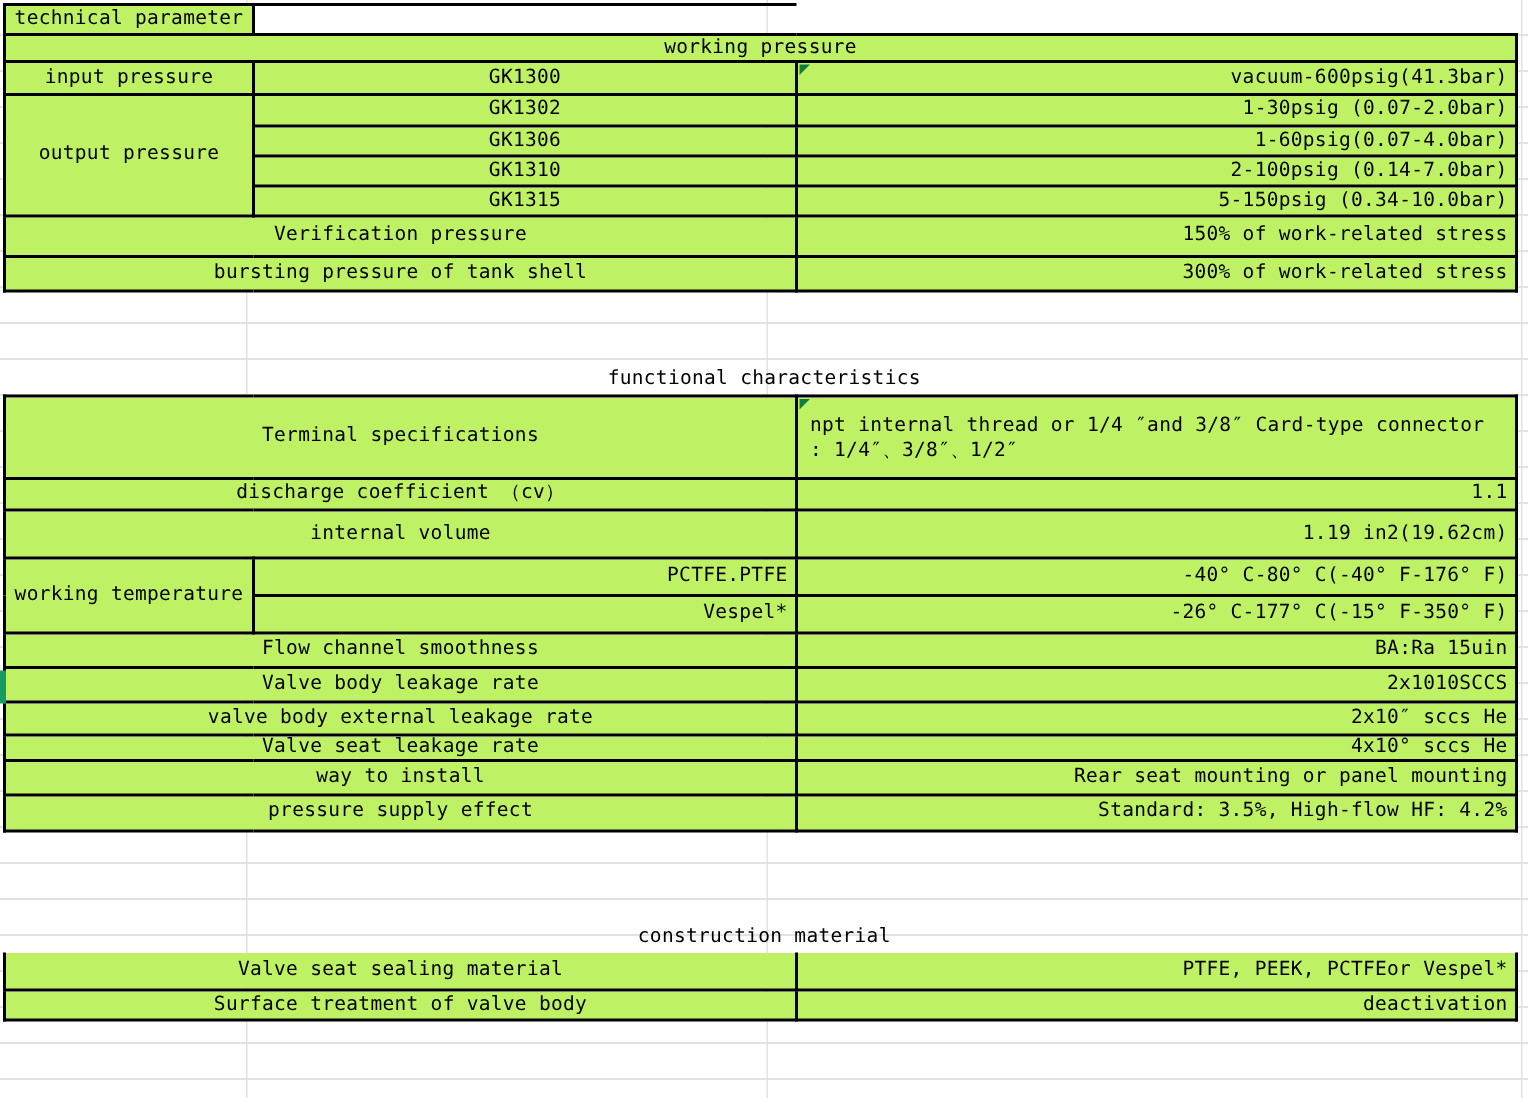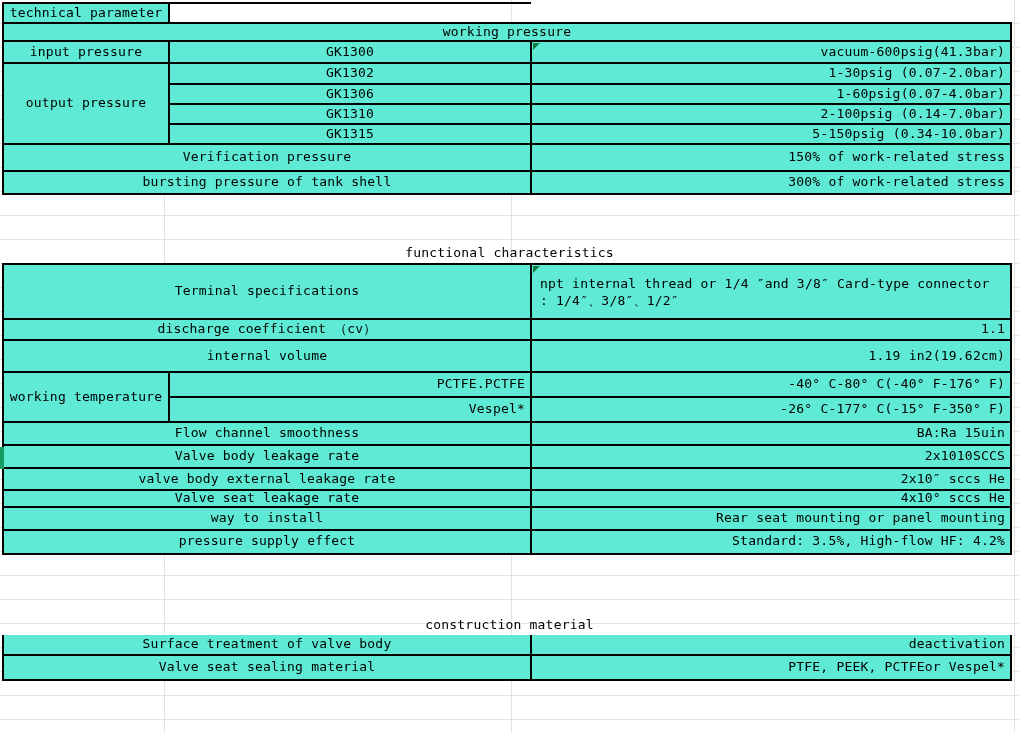--- a/index.html
+++ b/index.html
@@ -12,21 +12,21 @@
   .bg-grid{
     position:absolute;left:0;top:0;width:1019px;height:732px;z-index:0;
     background:repeating-linear-gradient(to bottom,transparent 0px,transparent 23px,#e2e2e2 23px,#e2e2e2 24px);
   }
   .vgrid{position:absolute;top:0;width:1px;height:732px;background:#e2e2e2;z-index:0;}
   
   table.sec{
     position:absolute;border-collapse:collapse;table-layout:fixed;z-index:1;
     width:1008px;
   }
-  td{padding:0;vertical-align:middle;background:#5eead4;line-height:1.15;overflow:hidden;white-space:nowrap;}
+  td{padding:0;vertical-align:middle;background:#bef264;line-height:1.15;overflow:hidden;white-space:nowrap;}
   td.nobg{background:transparent;}
   .bt{border-top:2px solid #000;} .bb{border-bottom:2px solid #000;}
   .bl{border-left:2px solid #000;} .br{border-right:2px solid #000;}
   .c{text-align:center;} .r{text-align:right;padding-right:5px;} .l{text-align:left;padding-left:8px;}
   .wrapcell{white-space:normal;line-height:17px;margin-top:42px;}
   .sec-header{position:absolute;left:0;width:1019px;text-align:center;z-index:1;background:transparent;}
   
   .err-tri{
     position:absolute;width:0;height:0;z-index:2;
     border-top:7px solid #107c41;border-right:7px solid transparent;
@@ -108,21 +108,21 @@
   <tr style="height:21px">
     <td colspan="2" class="bl br bb c">discharge coefficient （cv）</td>
     <td class="br bb r">1.1</td>
   </tr>
   <tr style="height:32px">
     <td colspan="2" class="bl br bb c">internal volume</td>
     <td class="br bb r">1.19 in2(19.62cm)</td>
   </tr>
   <tr style="height:25px">
     <td rowspan="2" class="bl br bb c">working temperature</td>
-    <td class="br bb r">PCTFE.PCTFE</td>
+    <td class="br bb r">PCTFE.PTFE</td>
     <td class="br bb r">-40° C-80° C(-40° F-176° F)</td>
   </tr>
   <tr style="height:25px">
     <td class="br bb r">Vespel*</td>
     <td class="br bb r">-26° C-177° C(-15° F-350° F)</td>
   </tr>
   <tr style="height:23px">
     <td colspan="2" class="bl br bb c">Flow channel smoothness</td>
     <td class="br bb r">BA:Ra 15uin</td>
   </tr>
@@ -150,27 +150,27 @@
   </table>
 
 <div class="sec-header" style="top:617px;">construction material</div>
 
 <table class="sec" style="left:2px;top:635px;">
   <colgroup>
       <col style="width:528px">
       <col style="width:480px">
     </colgroup>
   <tbody>
+  <tr style="height:25px">
+    <td class="bl br bb c">Valve seat sealing material</td>
+    <td class="br bb r">PTFE, PEEK, PCTFEor Vespel*</td>
+  </tr>
   <tr style="height:20px">
     <td class="bl br bb c">Surface treatment of valve body</td>
     <td class="br bb r">deactivation</td>
-  </tr>
-  <tr style="height:25px">
-    <td class="bl br bb c">Valve seat sealing material</td>
-    <td class="br bb r">PTFE, PEEK, PCTFEor Vespel*</td>
   </tr>
 </tbody>
   </table>
 
 <div class="err-tri" style="left:533px;top:43px;"></div>
 <div class="err-tri" style="left:533px;top:266px;"></div>
 
 <div class="sel-bar" style="top:447px;"></div>
 
 </body></html>

